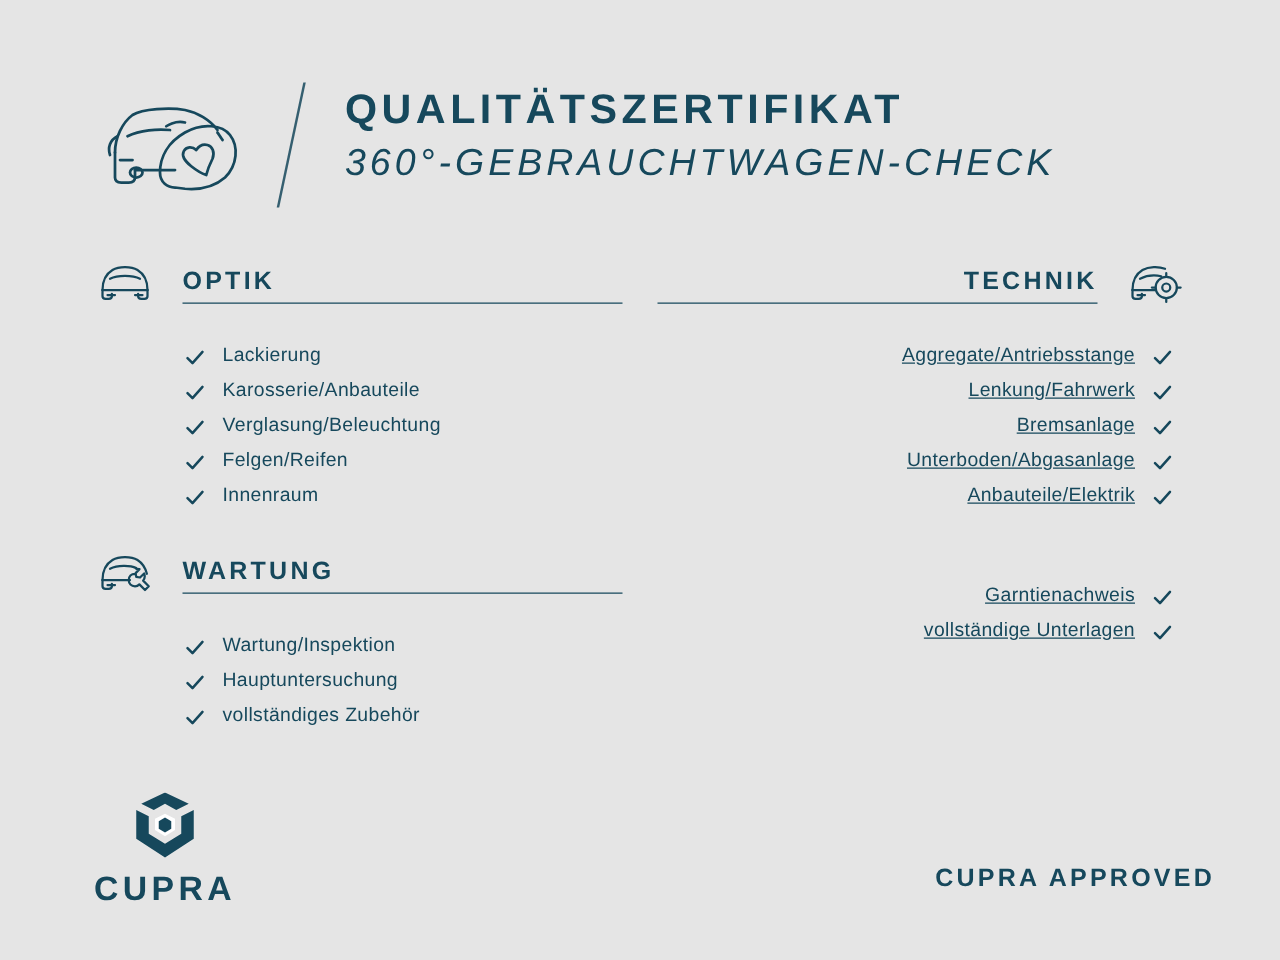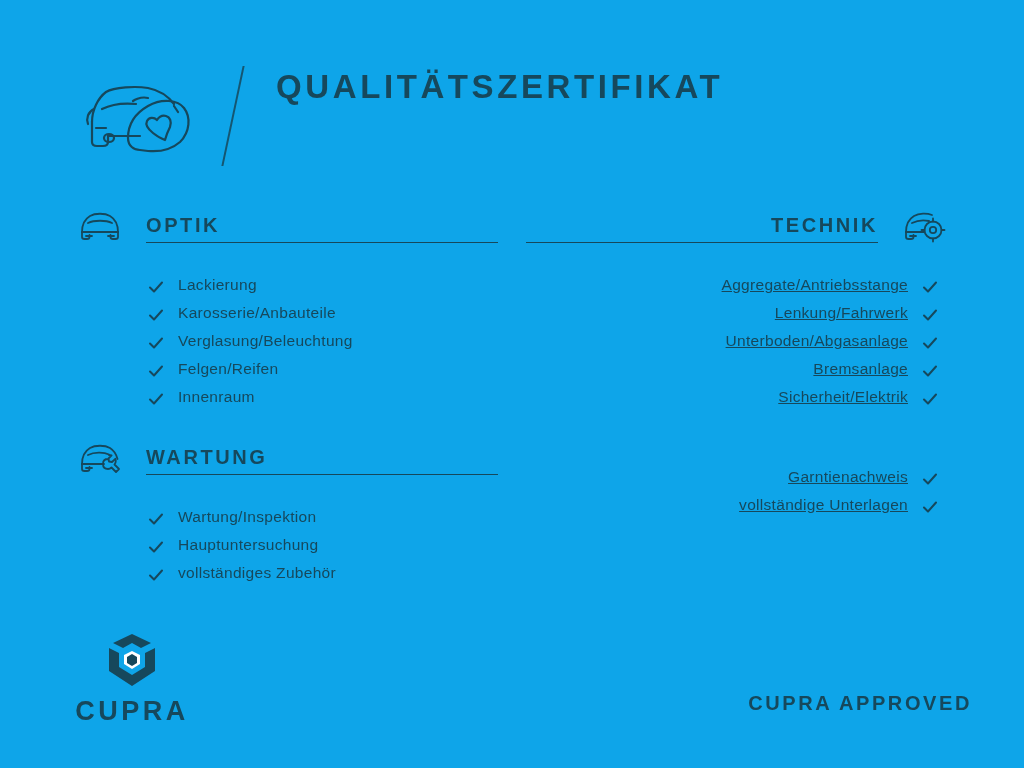--- a/index.html
+++ b/index.html
@@ -13,21 +13,21 @@
     font-family: "Liberation Sans", sans-serif;
     color: #16485c;
     position: relative;
     overflow: hidden;
   }
   .page {
     position: absolute;
     left: 0; top: 0;
     width: 1024px;
     height: 768px;
-    background: #0ea5e9;
+    background: #e5e5e5;
   }
 
   
   .header {
     position: absolute;
     left: 0;
     top: 58px;
     width: 1024px;
     height: 120px;
     display: flex;
@@ -210,20 +210,21 @@
         <path d="M55 25 C55 25 62 20 70 22"></path>
         <path d="M62 74 C56 74 50 70 50 62 C50 50 56 38 70 30 C84 22 100 24 106 32 C113 41 112 56 102 66 C94 73 82 76 70 75 Z"></path>
         <path d="M79 44 C76 41 71 41 69 45 C67 49 70 53 75 57 C80 61 84 63 87 64 C88 60 90 55 92 51 C94 46 92 41 88 40 C84 39 81 41 79 44 Z"></path>
       </svg>
     </div>
 
     <div class="header-divider"></div>
 
     <div class="header-titles">
       <div class="title-main">QUALITÄTSZERTIFIKAT</div>
+      <div class="title-sub">360°-GEBRAUCHTWAGEN-CHECK</div>
     </div>
   </div>
 
   <div class="sections">
 
     <div class="row" style="height:210px;padding-left:28px;">
 
       <div class="col col-left">
         <div class="sec-head">
           <div class="sec-icon">
@@ -311,37 +312,37 @@
           </li>
           <li class="item">
             <span>Lenkung/Fahrwerk</span>
             <span class="check">
               <svg viewBox="0 0 16 16" width="16" height="16" fill="none" stroke="#16485c" stroke-width="2" stroke-linecap="round" stroke-linejoin="round">
                   <path d="M2 8.5 L6 12.5 L14 3.5"></path>
                 </svg>
             </span>
           </li>
           <li class="item">
+            <span>Bremsanlage</span>
+            <span class="check">
+              <svg viewBox="0 0 16 16" width="16" height="16" fill="none" stroke="#16485c" stroke-width="2" stroke-linecap="round" stroke-linejoin="round">
+                  <path d="M2 8.5 L6 12.5 L14 3.5"></path>
+                </svg>
+            </span>
+          </li>
+          <li class="item">
             <span>Unterboden/Abgasanlage</span>
             <span class="check">
               <svg viewBox="0 0 16 16" width="16" height="16" fill="none" stroke="#16485c" stroke-width="2" stroke-linecap="round" stroke-linejoin="round">
                   <path d="M2 8.5 L6 12.5 L14 3.5"></path>
                 </svg>
             </span>
           </li>
           <li class="item">
-            <span>Bremsanlage</span>
-            <span class="check">
-              <svg viewBox="0 0 16 16" width="16" height="16" fill="none" stroke="#16485c" stroke-width="2" stroke-linecap="round" stroke-linejoin="round">
-                  <path d="M2 8.5 L6 12.5 L14 3.5"></path>
-                </svg>
-            </span>
-          </li>
-          <li class="item">
-            <span>Sicherheit/Elektrik</span>
+            <span>Anbauteile/Elektrik</span>
             <span class="check">
               <svg viewBox="0 0 16 16" width="16" height="16" fill="none" stroke="#16485c" stroke-width="2" stroke-linecap="round" stroke-linejoin="round">
                   <path d="M2 8.5 L6 12.5 L14 3.5"></path>
                 </svg>
             </span>
           </li>
         </ul>
       </div>
     </div>
 

